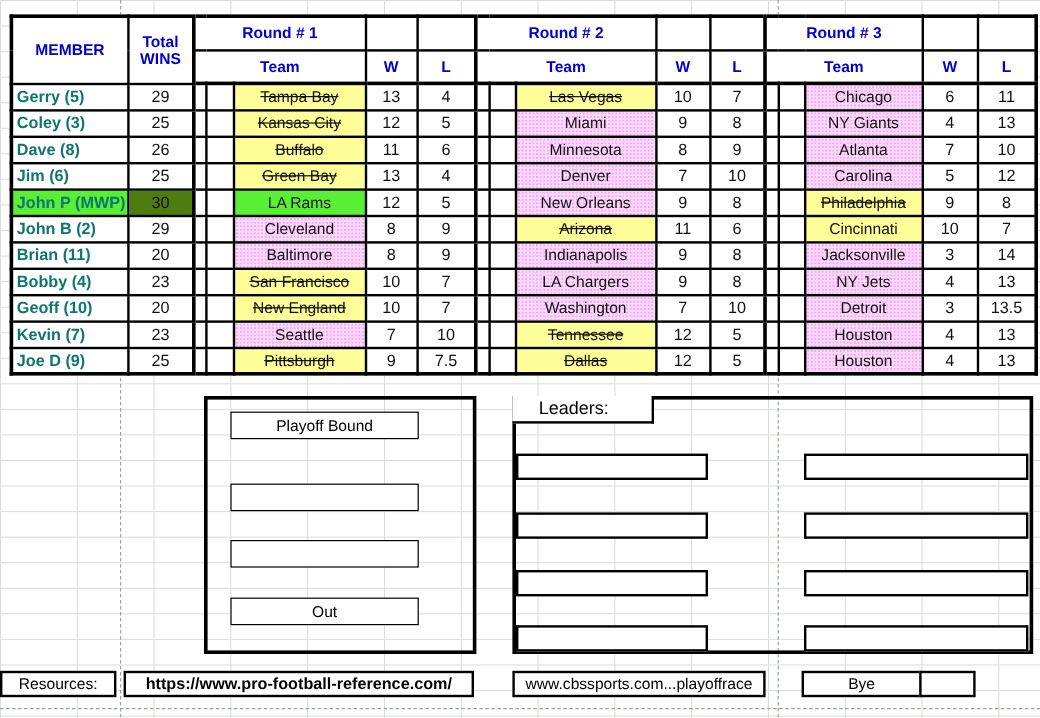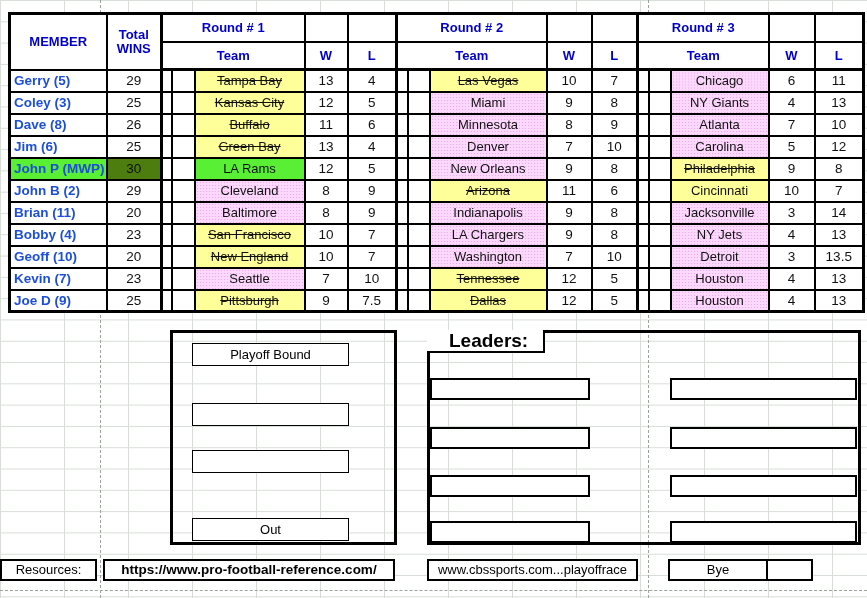--- a/index.html
+++ b/index.html
@@ -19,52 +19,52 @@
   
   table.pool {
     position:absolute; left:8px; top:12px; width:854px;
     border-collapse:collapse; table-layout:fixed;
     border:3px solid #000; background:#fff; z-index:2;
   }
   table.pool td, table.pool th { border:2px solid #000; overflow:hidden; white-space:nowrap; }
   table.pool th { color:#0000CC; font-size:13px; font-weight:bold; text-align:center; background:#fff; }
   table.pool thead tr { height:28px; }
   table.pool tbody tr { height:22px; }
-  td.member { font-weight:bold; font-size:13.5px; text-align:left; padding-left:3px; white-space:pre; color:#1d4ed8; }
+  td.member { font-weight:bold; font-size:13.5px; text-align:left; padding-left:3px; white-space:pre; color:#0f766e; }
   td.num  { text-align:center; font-size:13.5px; color:#111; }
   td.team { text-align:center; font-size:13px; color:#111; }
   td.gap, th.gap { border-top:none; border-bottom:none; border-left:none; border-right:none; background:#fff; }
   .thickR { border-right:3px solid #000 !important; }
   table.pool thead tr.sub th { border-bottom:3px solid #000; }
   .wins-head { line-height:14px; }
   .strike { text-decoration:line-through; }
   .bg-yellow { background-color:#FFFF99; }
   .bg-brightyellow { background-color:#4d7c0f; }
   .bg-green { background-color:#58EF34; }
   .bg-pink  { background-color:#FCD9FC;
               background-image:radial-gradient(#EFA9EF 28%, transparent 32%);
-              background-size:3px 3px;margin-top:20px; }
+              background-size:3px 3px; }
   .bg-cyan  { background-color:#CCFFFF; }
 
   
   .week-box { position:absolute; left:8px; top:377px; width:153px; height:146px;
     border:5px solid #000; background:#fff; z-index:2; text-align:center; }
   .week-line1 { color:#FF0000; font-size:29px; font-weight:400; letter-spacing:1px; margin-top:10px; }
   .week-line2 { color:#FF0000; font-size:40px; font-weight:bold; letter-spacing:2px; margin-top:22px; }
 
   .legend-box { position:absolute; left:170px; top:330px; width:227px; height:215px;
     border:3px solid #000; z-index:2; }
   .legend-item { position:absolute; left:192px; width:157px; height:23px; border:1px solid #000;
     background:#fff; z-index:3; text-align:center; font-size:13px; line-height:21px; color:#000; }
 
   .leaders-box { position:absolute; left:427px; top:330px; width:434px; height:215px;
     border:3px solid #000; z-index:2; }
   .leaders-label { position:absolute; left:427px; top:330px; width:118px; height:23px;
     border-right:2px solid #000; border-bottom:2px solid #000; background:#fff; z-index:3;
-    font-weight:bold; font-size:19px; padding-left:22px; line-height:21px; color:#000; }
+    font-weight:normal; font-size:15px; padding-left:22px; line-height:21px; color:#000; }
   .leader-slot { position:absolute; height:22px; border:2px solid #000; background:#fff; z-index:3; }
   .leader-slot.colL { left:430px; width:160px; }
   .leader-slot.colR { left:670px; width:187px; }
 
   .cellbar { position:absolute; height:22px; border:2px solid #000; background:#fff; z-index:2;
     text-align:center; font-size:13px; line-height:18px; color:#000; }
   .res-label { left:0;  top:559px; width:97px; }
   .res-url   { left:103px; top:559px; width:292px; font-weight:bold; font-size:13.5px; }
   .cbs-link  { left:427px; top:559px; width:211px; }
   .bye-label { left:668px; top:559px; width:100px; }

